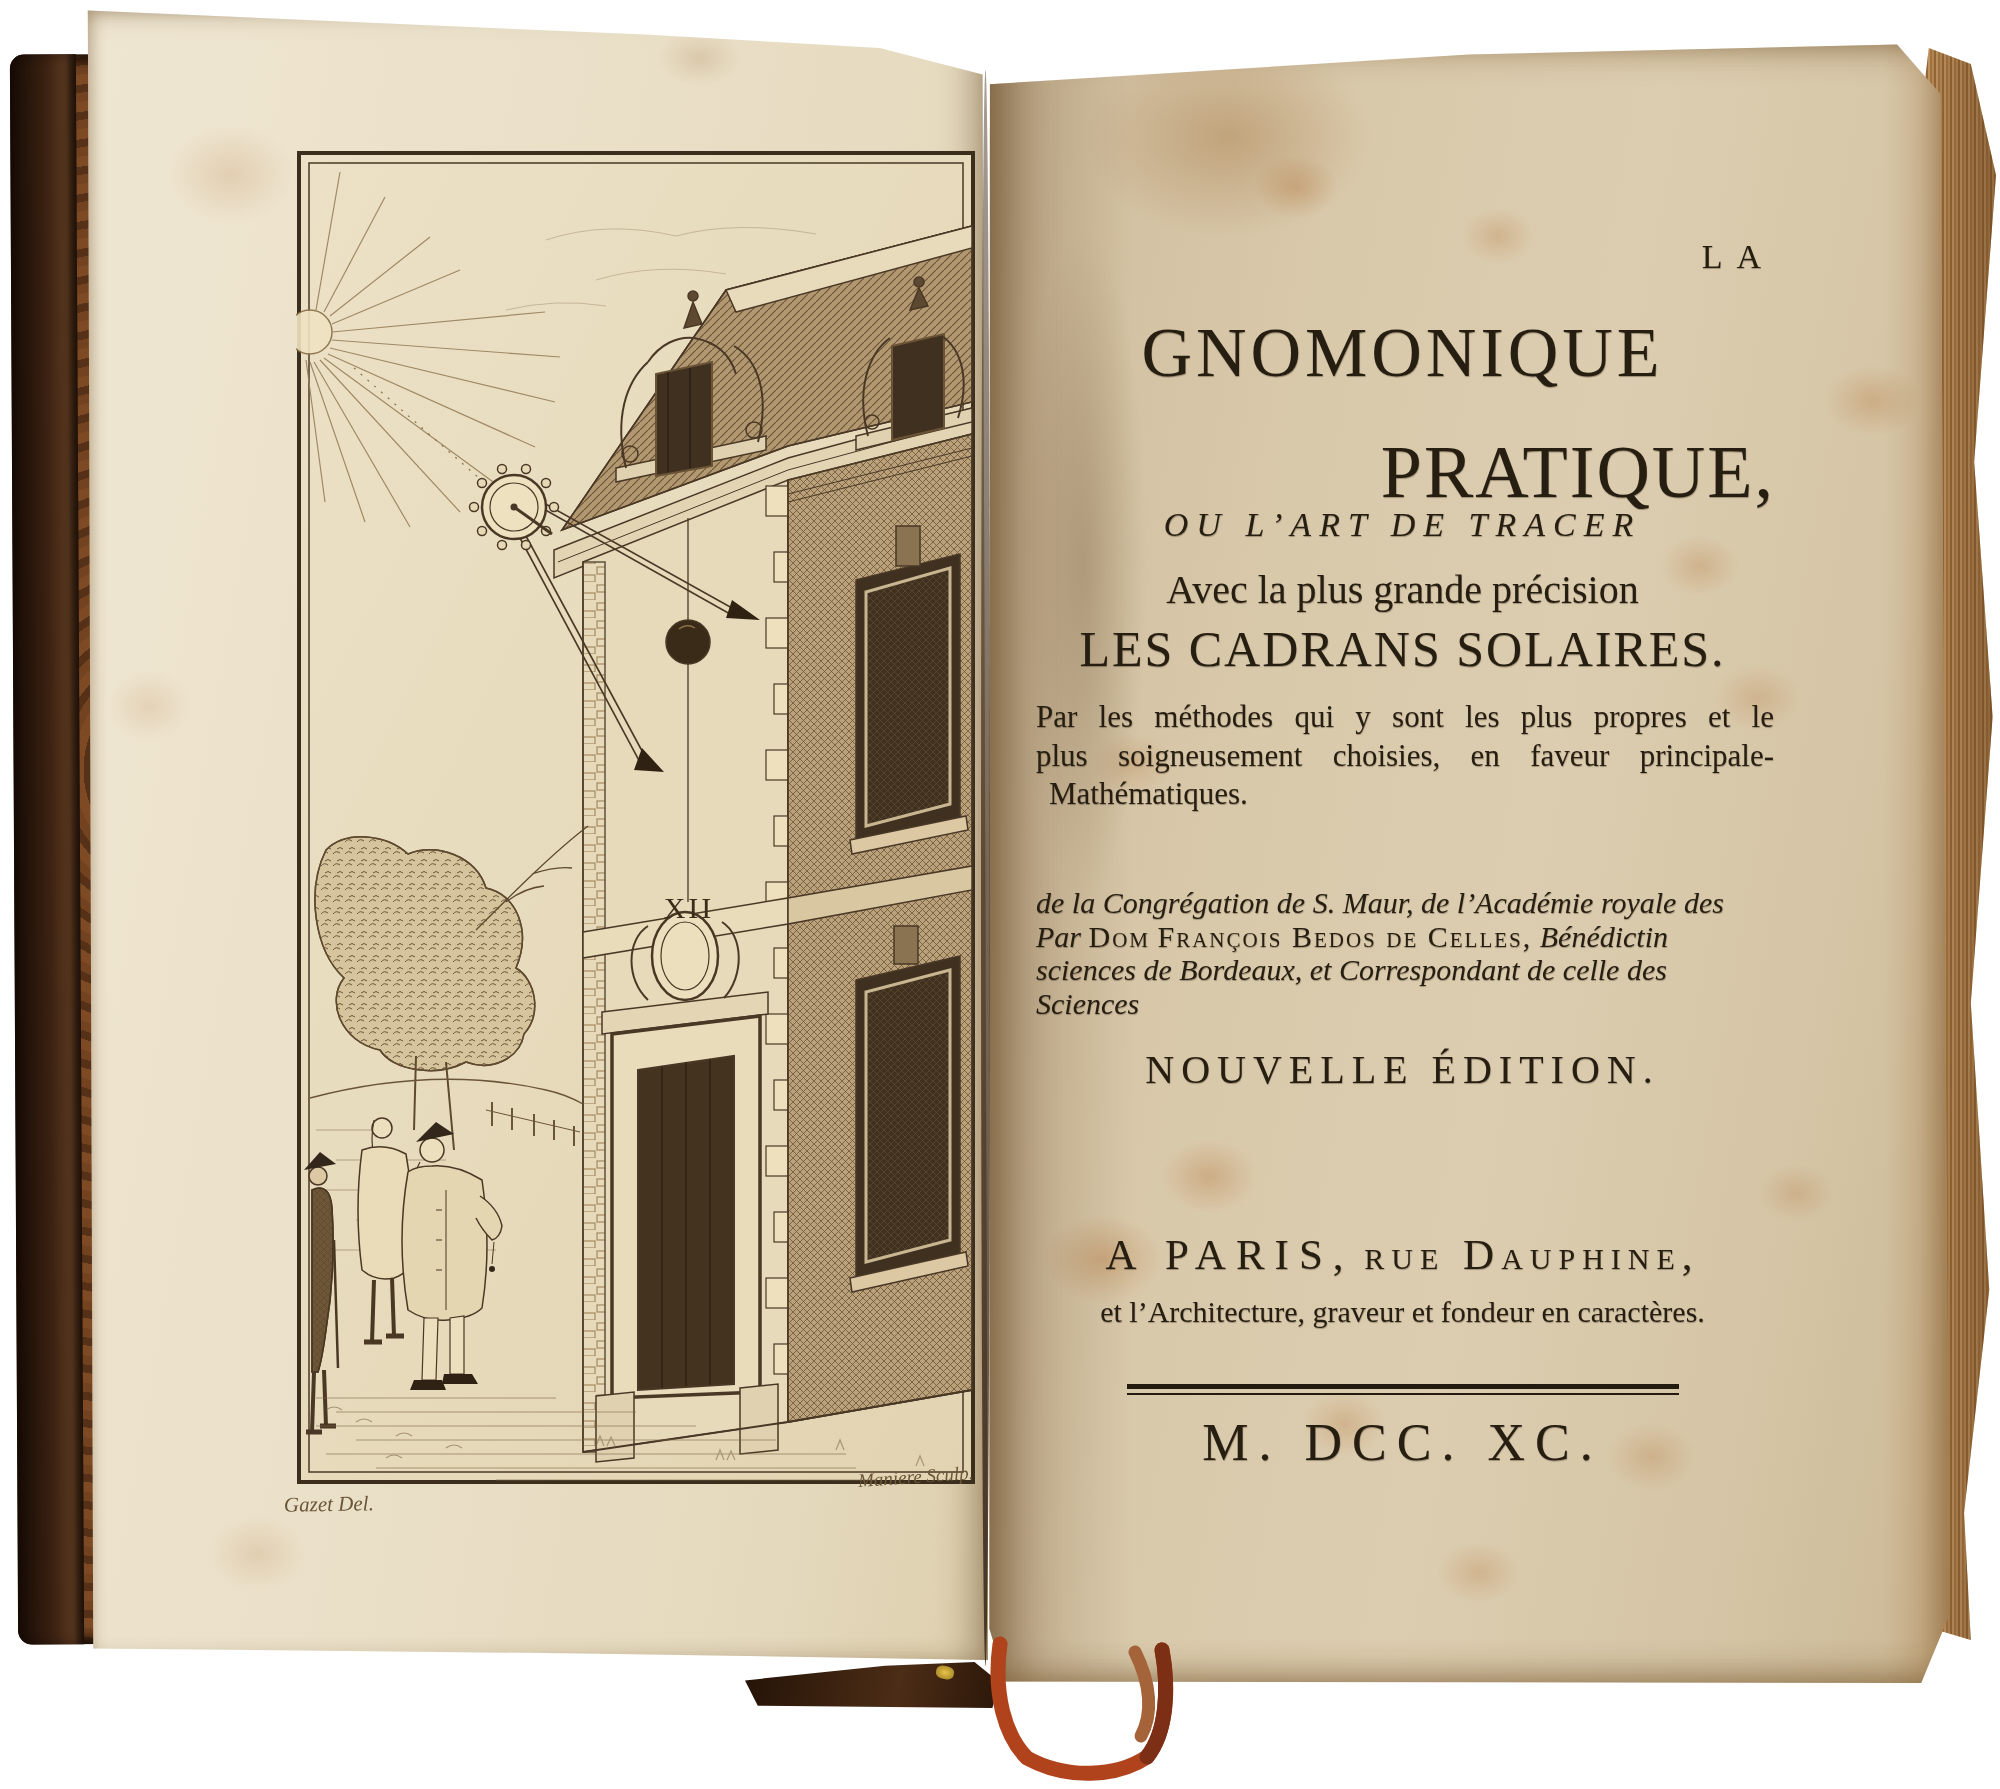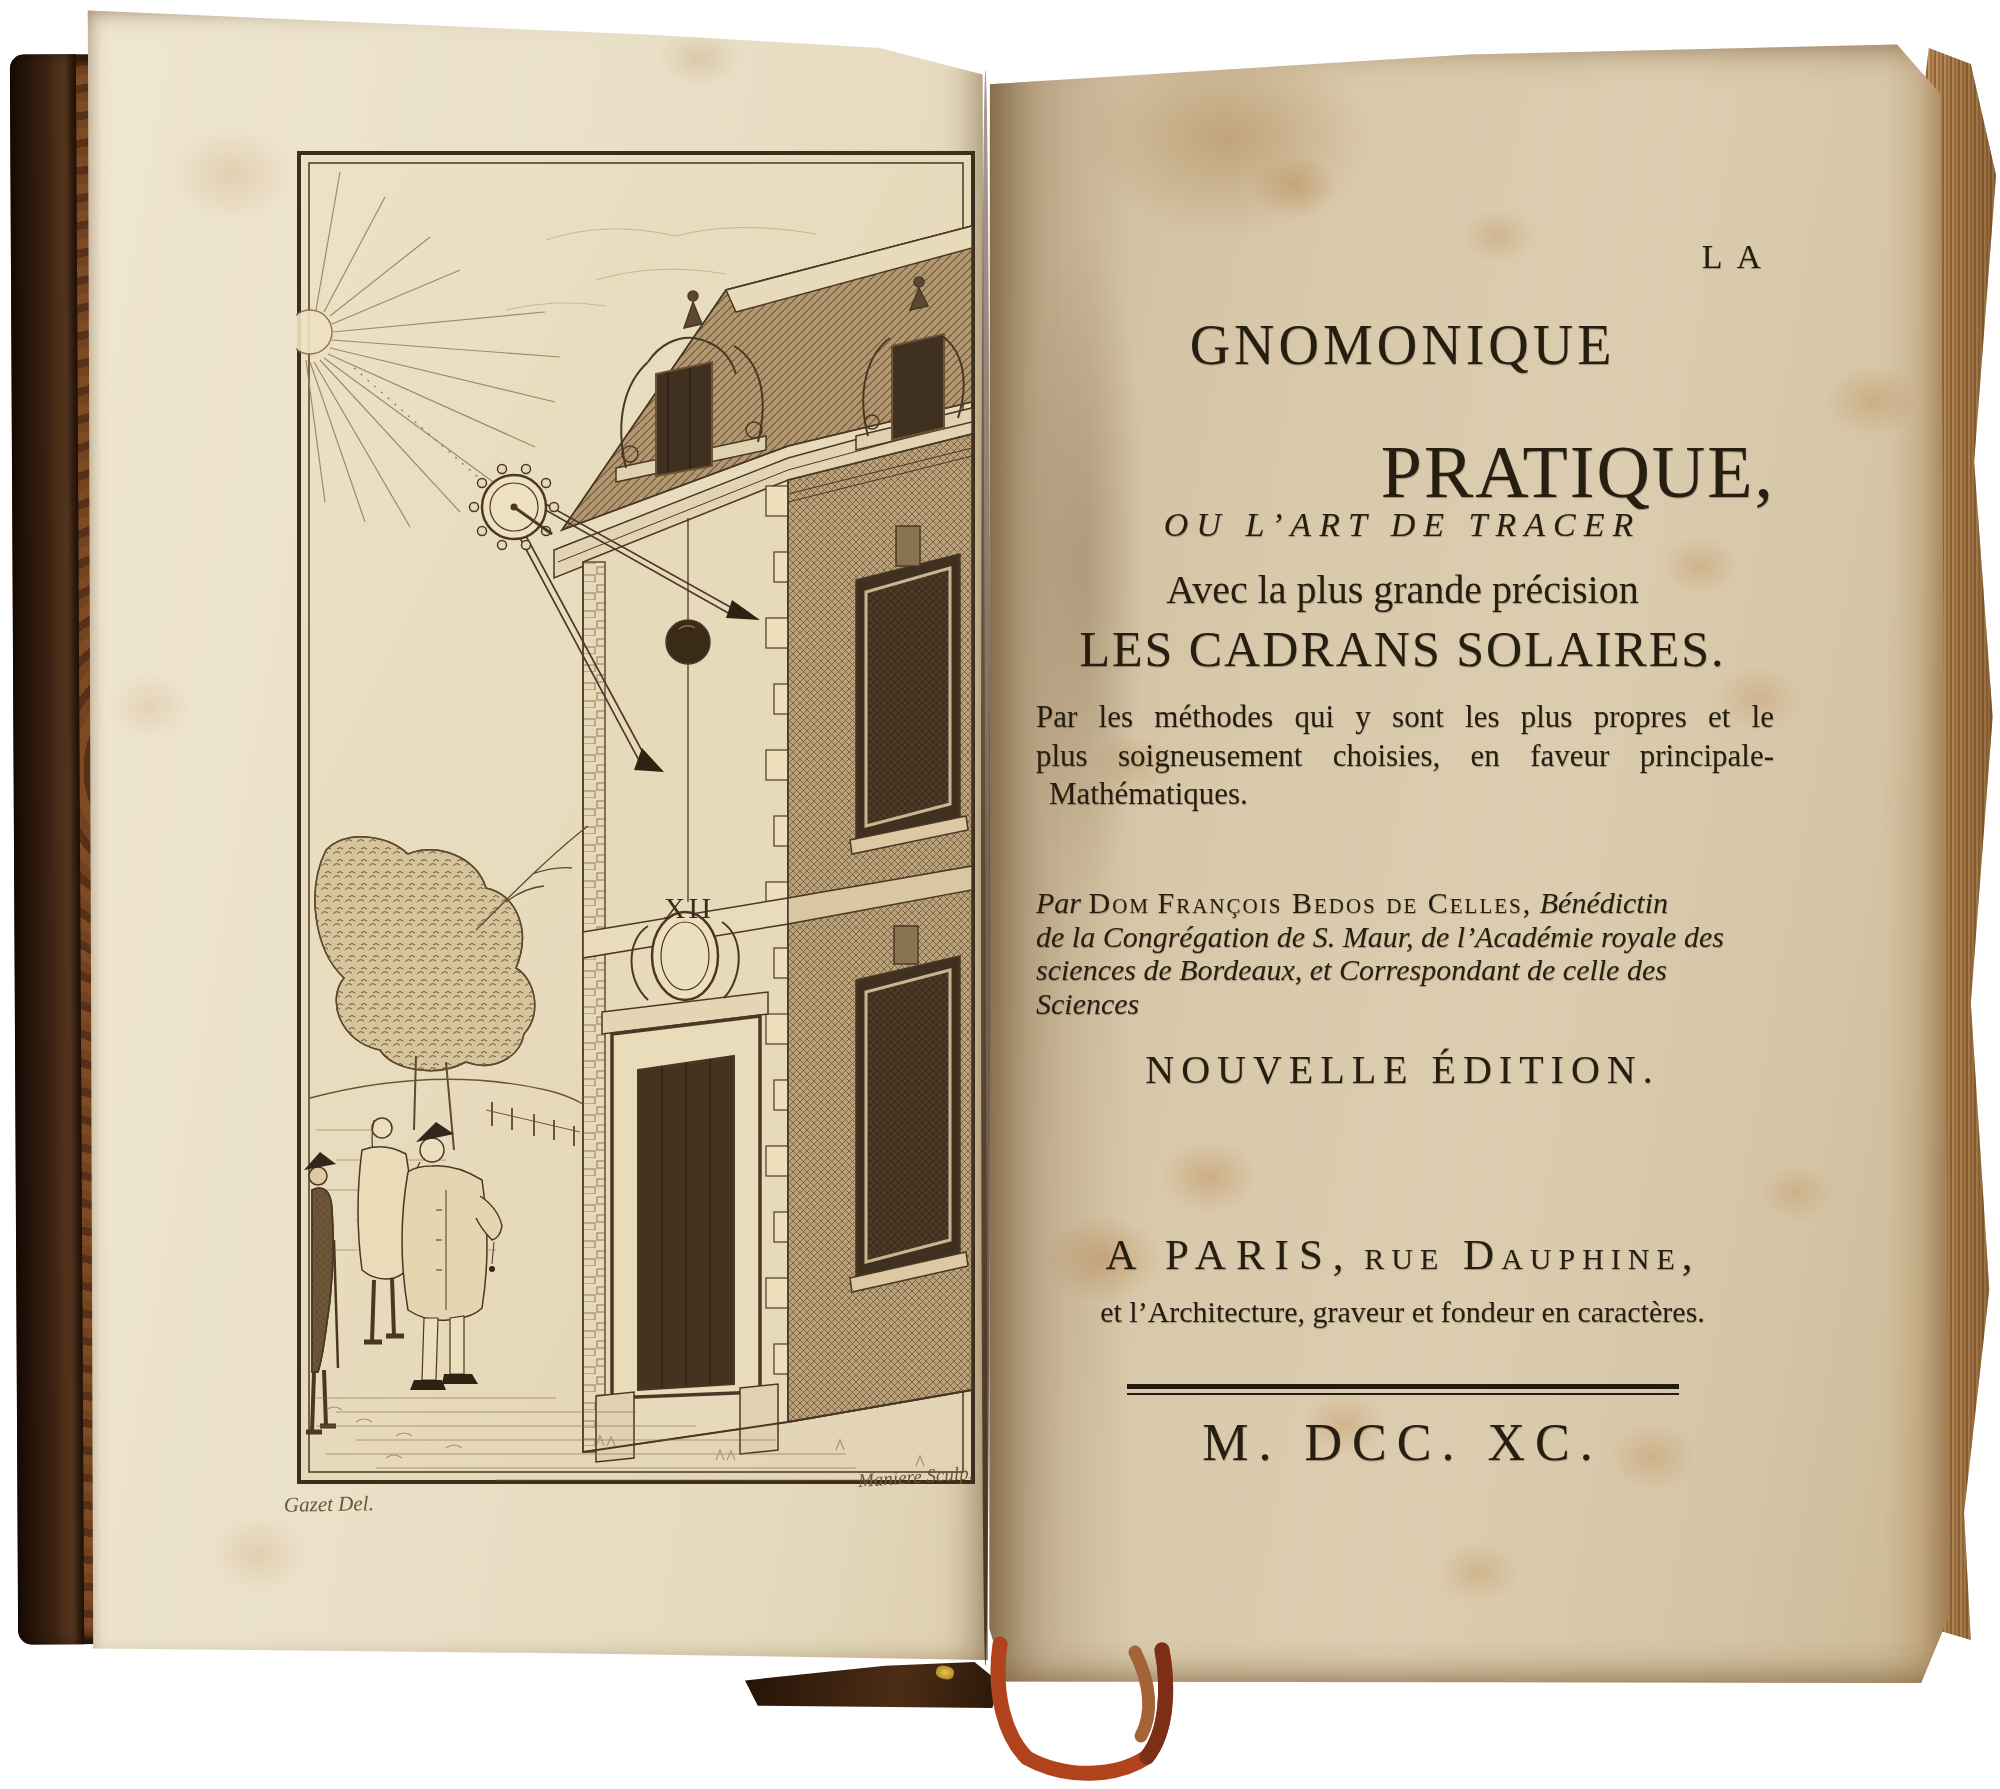--- a/index.html
+++ b/index.html
@@ -83,21 +83,21 @@
   
   .plate{position:absolute;left:210px;top:142px;width:680px;height:1335px;}
   .sig{position:absolute;font-style:italic;color:#6a5638;}
   .sig-left{left:198px;top:1484px;font-size:21px;transform:rotate(-1deg);}
   .sig-right{left:772px;top:1458px;font-size:19px;transform:rotate(-4deg);}
 
   
   .tp{position:absolute;left:42px;width:745px;text-align:center;color:#271e12;
       text-shadow:0.4px 0.6px 0.9px rgba(43,28,12,.35);}
   .half-title{top:200px;font-size:34px;letter-spacing:14px;text-align:right;}
-  .title-main{top:275px;font-size:56px;letter-spacing:4px;}
+  .title-main{top:275px;font-size:70px;letter-spacing:4px;}
   .title-sub{top:392px;font-size:74px;letter-spacing:2px;text-align:right;}
   .sub-italic{top:468px;font-size:34px;font-style:italic;letter-spacing:8px;}
   .sub-small{top:528px;font-size:40px;}
   .sub-caps{top:582px;font-size:50px;letter-spacing:2px;}
   .desc{top:660px;left:48px;width:738px;font-size:31px;line-height:38.5px;text-align:justify;}
   .desc div{text-align:justify;text-align-last:justify;}
   .desc div:last-child{text-align-last:left;margin-left:13px;}
   .author{top:848px;left:48px;width:740px;font-size:30px;line-height:33.5px;font-style:italic;text-align:left;}
   .sc{font-variant:small-caps;font-style:normal;letter-spacing:2px;}
   .edition{top:1008px;font-size:40px;letter-spacing:7px;}
@@ -365,27 +365,27 @@
     <div class="tp sub-small">Avec la plus grande précision</div>
     <div class="tp sub-caps">LES CADRANS SOLAIRES.</div>
 
     <div class="tp desc">
       <div>Par les méthodes qui y sont les plus propres et le</div>
       <div>plus soigneusement choisies, en faveur principale-</div>
       <div>Mathématiques.</div>
     </div>
 
     <div class="tp author">
+      <div>de la Congrégation de S. Maur, de l’Académie royale des</div>
       <div>
         <span>Par</span>
         <span class="sc">Dom</span>
         <span class="sc">François Bedos de Celles,</span>
         <span>Bénédictin</span>
       </div>
-      <div>de la Congrégation de S. Maur, de l’Académie royale des</div>
       <div>sciences de Bordeaux, et Correspondant de celle des Sciences</div>
     </div>
 
     <div class="tp edition">NOUVELLE ÉDITION.</div>
 
     <div class="tp city">
       <span class="main">A PARIS,</span>
       <span class="street">rue Dauphine,</span>
     </div>
 

